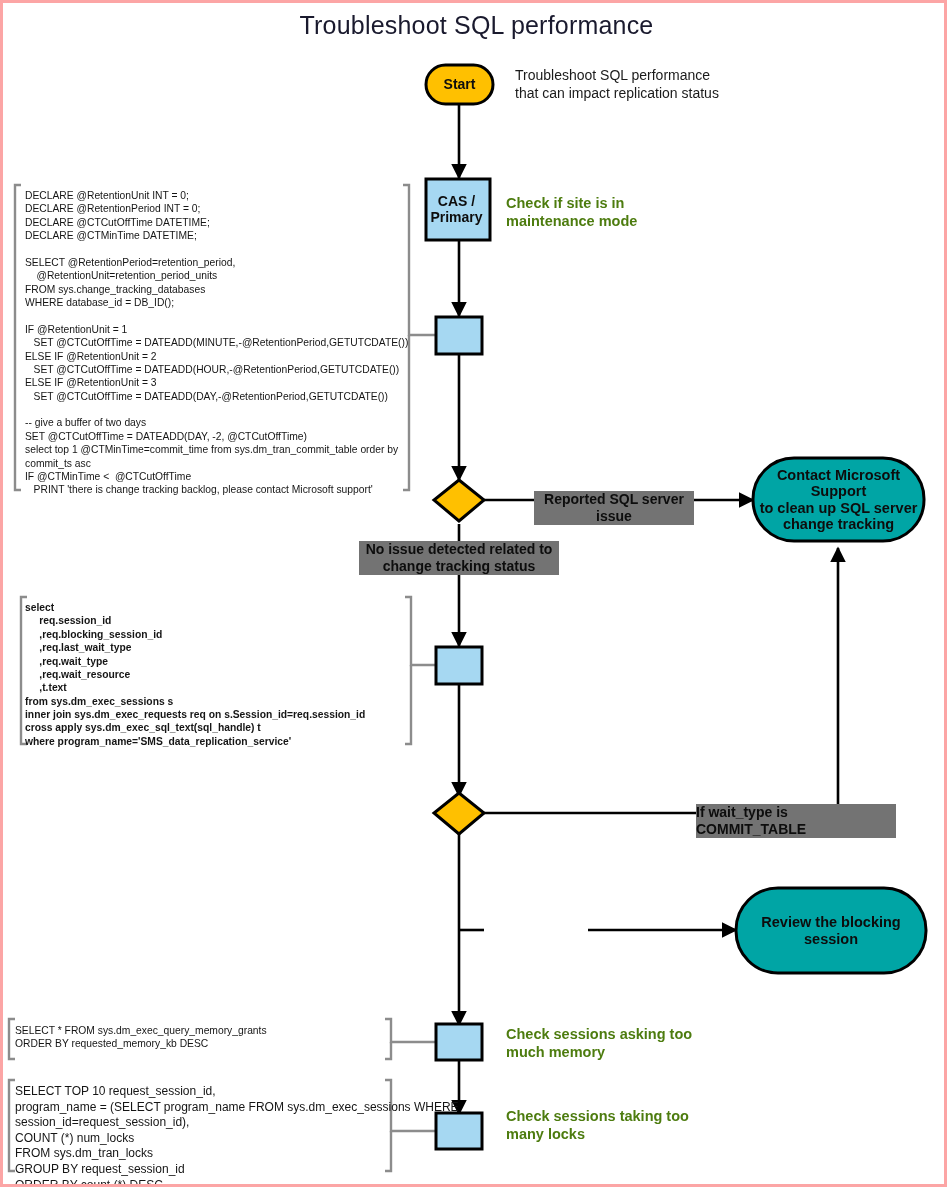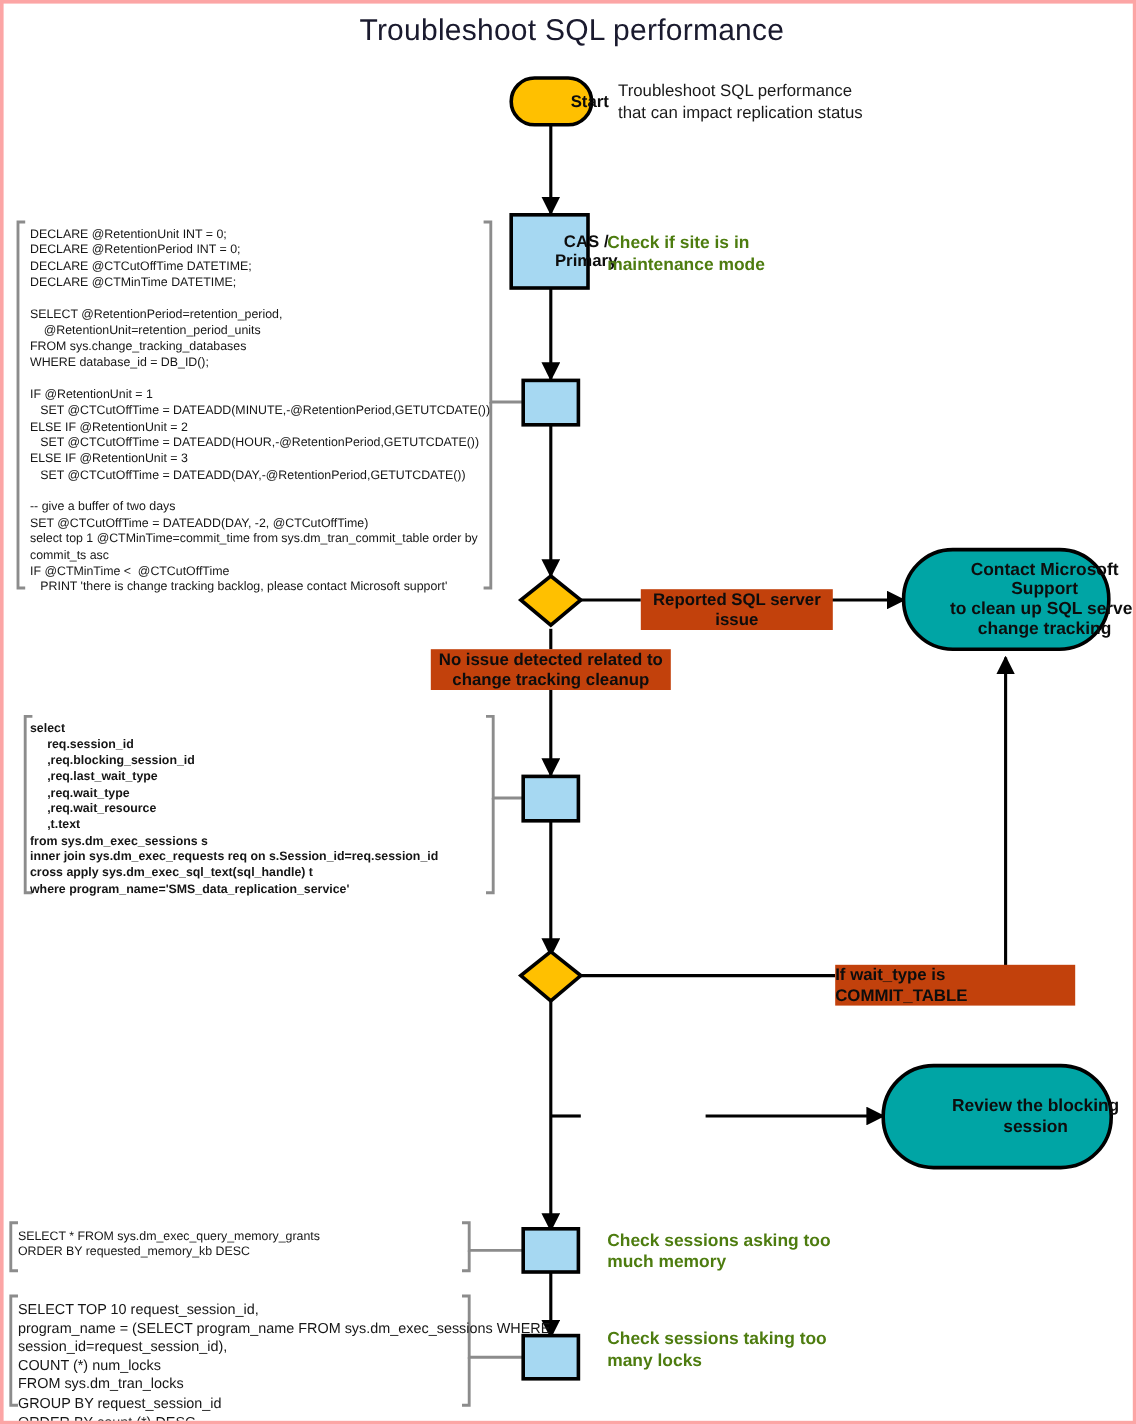--- a/index.html
+++ b/index.html
@@ -41,21 +41,20 @@
   
   .node-label {
     text-align: center;
     font-weight: bold;
     color: #0d0d0d;
     line-height: 1.12;
     display: flex;
     align-items: center;
     justify-content: center;
     white-space: pre-line;
-    padding-left: 32px;
   }
   .node-start { font-size: 14px; }
   .node-proc  { font-size: 14px; }
   .node-term  { font-size: 14.5px; }
 
   
   .annot {
     font-weight: bold;
     font-size: 14.5px;
     color: #4d7c0f;
@@ -70,21 +69,21 @@
     white-space: pre-line;
   }
 
   
   .edge-label {
     font-weight: bold;
     font-size: 14px;
     color: #0d0d0d;
     line-height: 1.2;
     white-space: pre-line;
-    background: #c2410c;
+    background: #737373;
     text-align: center;
   }
 
   
   .sql-block {
     font-family: "Liberation Sans", sans-serif;
     color: #151515;
     white-space: pre;
     line-height: 1.30;
   }
@@ -195,21 +194,21 @@
 
   <div class="abs annot" style="left:503px; top:1023px; width:250px;">Check sessions asking too
 much memory</div>
 
   <div class="abs annot" style="left:503px; top:1105px; width:250px;">Check sessions taking too
 many locks</div>
 
   <div class="abs edge-label" style="left:531px; top:488px; width:160px;">Reported SQL server issue</div>
 
   <div class="abs edge-label" style="left:356px; top:538px; width:200px;">No issue detected related to
-change tracking cleanup</div>
+change tracking status</div>
 
   <div class="abs edge-label" style="left:693px; top:801px; width:200px; text-align:left;">If wait_type is COMMIT_TABLE</div>
 
 
   <div class="abs sql-block sql-1" style="left:22px; top:186px; width:380px;">DECLARE @RetentionUnit INT = 0;
 DECLARE @RetentionPeriod INT = 0;
 DECLARE @CTCutOffTime DATETIME;
 DECLARE @CTMinTime DATETIME;
 
 SELECT @RetentionPeriod=retention_period,

